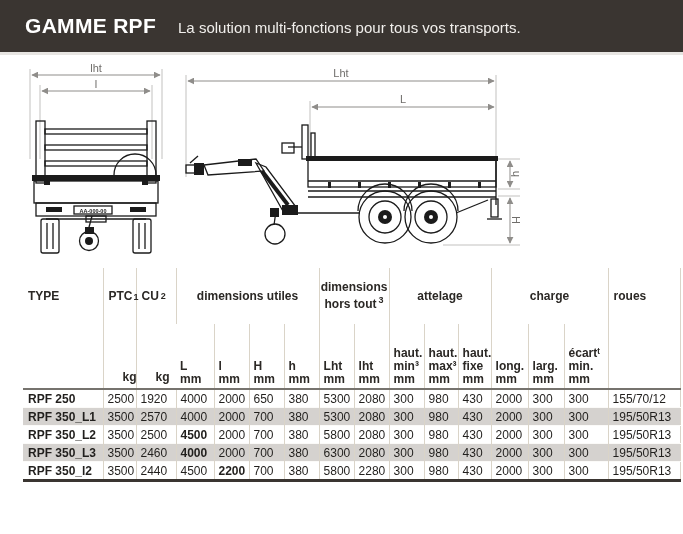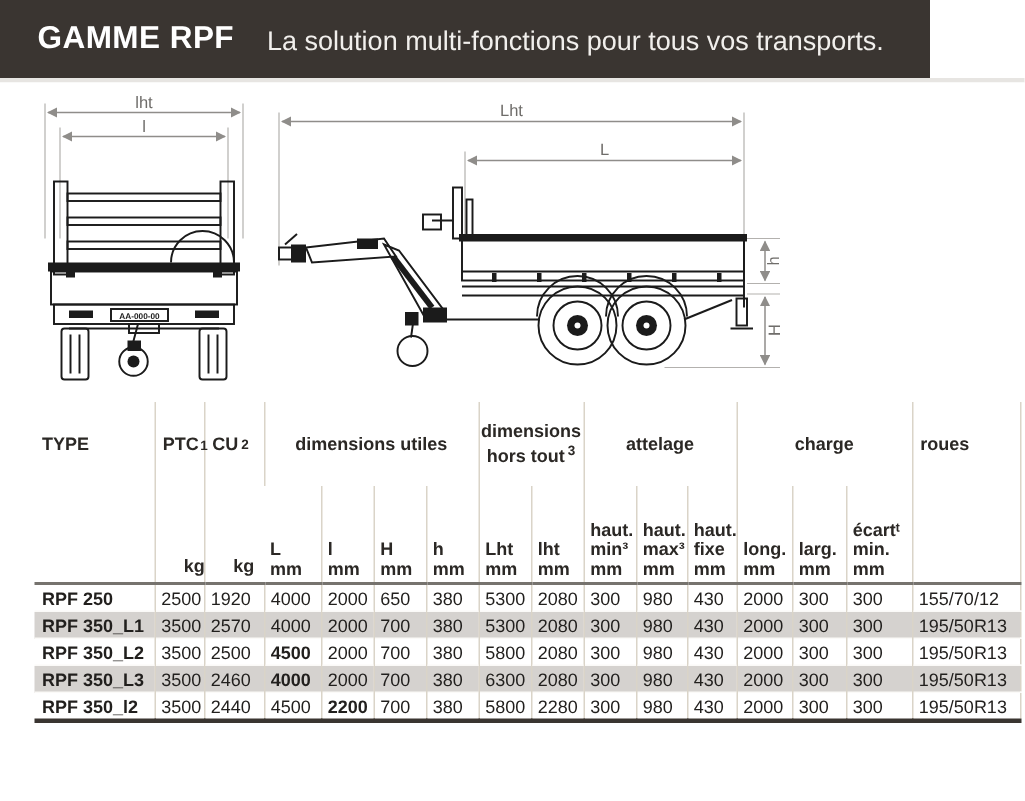--- a/index.html
+++ b/index.html
@@ -1,24 +1,24 @@
 <!DOCTYPE html>
 <html><head>
 <meta charset="utf-8">
 <style>
   html,body{margin:0;padding:0;background:#fff;}
   body{width:683px;height:534px;overflow:hidden;position:relative;
        font-family:"Liberation Sans","DejaVu Sans",sans-serif;color:#211f1d;}
   .page{position:absolute;inset:0;}
 
   
-  .topbar{position:absolute;left:0;top:0;width:620px;height:52px;background:#3a3531;
+  .topbar{position:absolute;left:0;top:0;width:683px;height:52px;background:#3a3531;
           display:flex;align-items:center;}
   .topbar h1{margin:0 0 0 25px;font-size:21px;letter-spacing:.3px;color:#ffffff;font-weight:bold;}
-  .topbar .subtitle{margin:2px 0 0 22px;font-size:18px;color:#f1efec;font-weight:400;text-align:center;}
+  .topbar .subtitle{margin:2px 0 0 22px;font-size:15px;color:#f1efec;font-weight:400;text-align:center;}
   .topshadow{position:absolute;left:0;top:52px;width:683px;height:3px;background:#e7e5e2;}
 
   
   .drawings{position:absolute;left:0;top:55px;width:683px;height:213px;background:#ffffff;}
   svg text{font-family:"Liberation Sans","DejaVu Sans",sans-serif;}
   .dimtxt{fill:#6f6d6a;font-size:11px;}
 
   
   .spec{position:absolute;left:23px;top:268px;width:657px;}
   .band{height:24px;background:#272320;color:#fff;display:flex;align-items:center;

